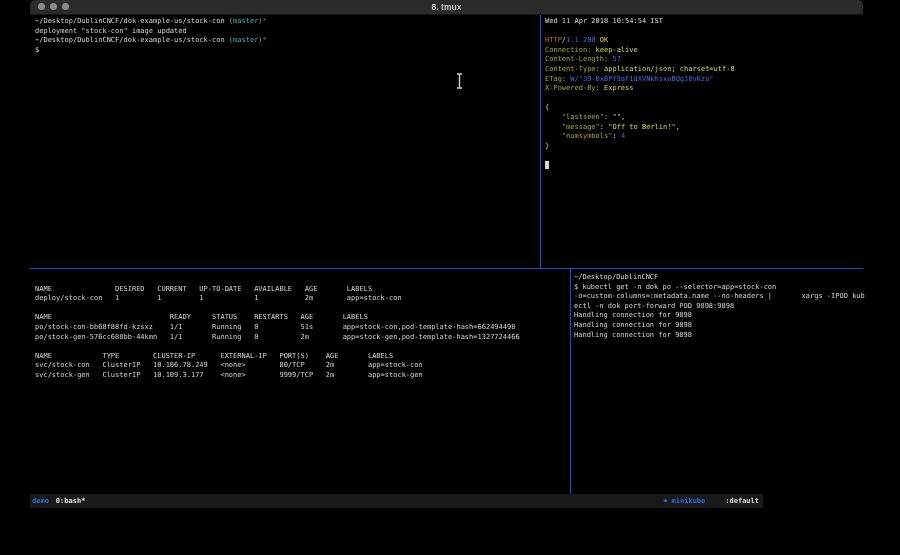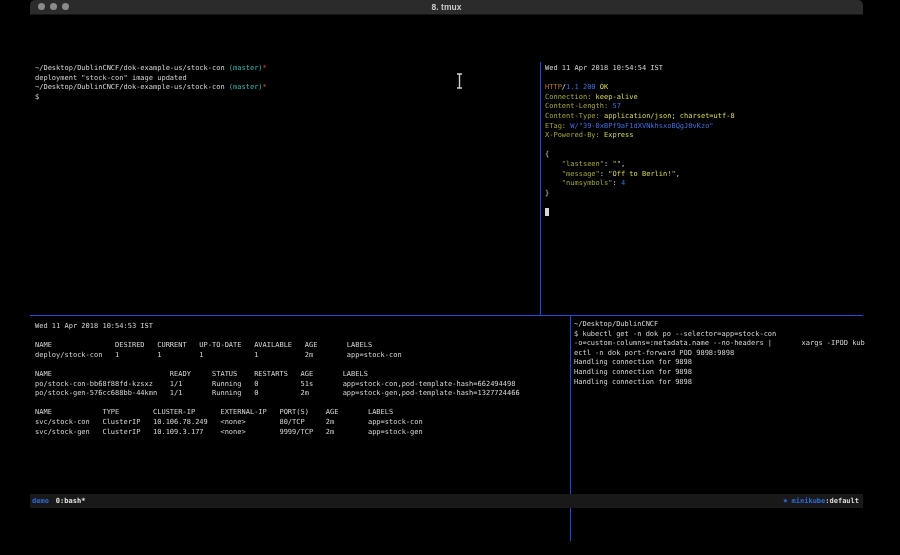--- a/index.html
+++ b/index.html
@@ -16,50 +16,50 @@
     background:#2b2b2b; border-bottom:1px solid #151515; border-radius:5px 5px 0 0;
   }
   .lights { position:absolute; left:8px; top:3px; display:flex; gap:5px; }
   .light { width:7px; height:7px; border-radius:50%; background:#8b8b8b; }
   .title {
     text-align:center; font:bold 8.5px "Liberation Sans", sans-serif;
     color:#c9c9c9; line-height:14px;
   }
   .term {
     position:absolute; left:0; top:15px; width:833px; height:479px;
-    font-size:7px; line-height:9.6px; letter-spacing:0;margin-top:47px;
+    font-size:7px; line-height:9.6px; letter-spacing:0;
   }
   .pane { position:absolute; overflow:hidden; }
   .pane-tl { left:0;   top:0;   width:510px; height:253px; padding:2px 0 0 5px; }
   .pane-tr { left:511px; top:0; width:322px; height:253px; padding:2px 0 0 4px; }
   .pane-bl { left:0;   top:254px; width:540px; height:225px; padding:6px 0 0 5px; }
   .pane-br { left:541px; top:254px; width:292px; height:225px; padding:4px 0 0 3px; }
   .divider { position:absolute; background:var(--c-divider); }
   .div-v1 { left:510px; top:0; width:1px; height:254px; }
   .div-h  { left:0; top:253px; width:833px; height:1px; }
   .div-v2 { left:540px; top:254px; width:1px; height:225px; }
   .tline { white-space:pre; min-height:9.6px; }
   .c-fg { color:var(--c-fg); }
   .c-cyan { color:var(--c-cyan); }
   .c-red { color:var(--c-red); }
   .c-olive { color:var(--c-olive); }
   .c-yellow { color:var(--c-yellow); }
   .c-blue { color:var(--c-blue); }
   .c-orange { color:var(--c-orange);text-align:center; }
   .c-cursor { background:var(--c-fg); color:transparent; }
   .statusbar {
-    position:absolute; left:0; top:494px; width:833px; height:14px;
+    position:absolute; left:0; top:494px; width:733px; height:14px;
     background:var(--c-statusbg); font-size:7px; font-weight:bold; line-height:14px;
   }
   .sb-left { position:absolute; left:2px; top:0; white-space:pre; }
   .sb-session { color:var(--c-statusblue); }
   .sb-window { color:#e4e4e4; margin-left:7px; }
   .sb-right { position:absolute; right:4px; top:0; white-space:pre; }
   .sb-kicon, .sb-context { color:var(--c-statusblue); }
-  .sb-namespace { color:#dadada; }
+  .sb-namespace { color:#dadada;padding-left:20px; }
   .mouse-ibeam { position:absolute; left:455px; top:73px; }
 </style>
 </head>
 <body>
 
 <div class="window">
 
   <div class="titlebar">
     <div class="lights">
       <span class="light"></span>
@@ -88,21 +88,20 @@
         <div class="tline"></div>
         <div class="tline"><span class="c-fg">{</span></div>
         <div class="tline"><span class="c-fg">    </span><span class="c-olive">"lastseen"</span><span class="c-fg">: </span><span class="c-yellow">""</span><span class="c-fg">,</span></div>
         <div class="tline"><span class="c-fg">    </span><span class="c-olive">"message"</span><span class="c-fg">: </span><span class="c-yellow">"Off to Berlin!"</span><span class="c-fg">,</span></div>
         <div class="tline"><span class="c-fg">    </span><span class="c-olive">"numsymbols"</span><span class="c-fg">: </span><span class="c-blue">4</span></div>
         <div class="tline"><span class="c-fg">}</span></div>
         <div class="tline"></div>
         <div class="tline"><span class="c-cursor"> </span></div>
       </div>
     <div class="pane pane-bl">
-        <div class="tline"><span class="c-fg">Wed 11 Apr 2018 10:54:53 IST</span></div>
         <div class="tline"></div>
         <div class="tline"><span class="c-fg">NAME               DESIRED   CURRENT   UP-TO-DATE   AVAILABLE   AGE       LABELS</span></div>
         <div class="tline"><span class="c-fg">deploy/stock-con   1         1         1            1           2m        app=stock-con</span></div>
         <div class="tline"></div>
         <div class="tline"><span class="c-fg">NAME                            READY     STATUS    RESTARTS   AGE       LABELS</span></div>
         <div class="tline"><span class="c-fg">po/stock-con-bb68f88fd-kzsxz    1/1       Running   0          51s       app=stock-con,pod-template-hash=662494498</span></div>
         <div class="tline"><span class="c-fg">po/stock-gen-576cc688bb-44kmn   1/1       Running   0          2m        app=stock-gen,pod-template-hash=1327724466</span></div>
         <div class="tline"></div>
         <div class="tline"><span class="c-fg">NAME            TYPE        CLUSTER-IP      EXTERNAL-IP   PORT(S)    AGE       LABELS</span></div>
         <div class="tline"><span class="c-fg">svc/stock-con   ClusterIP   10.106.78.249   &lt;none&gt;        80/TCP     2m        app=stock-con</span></div>

